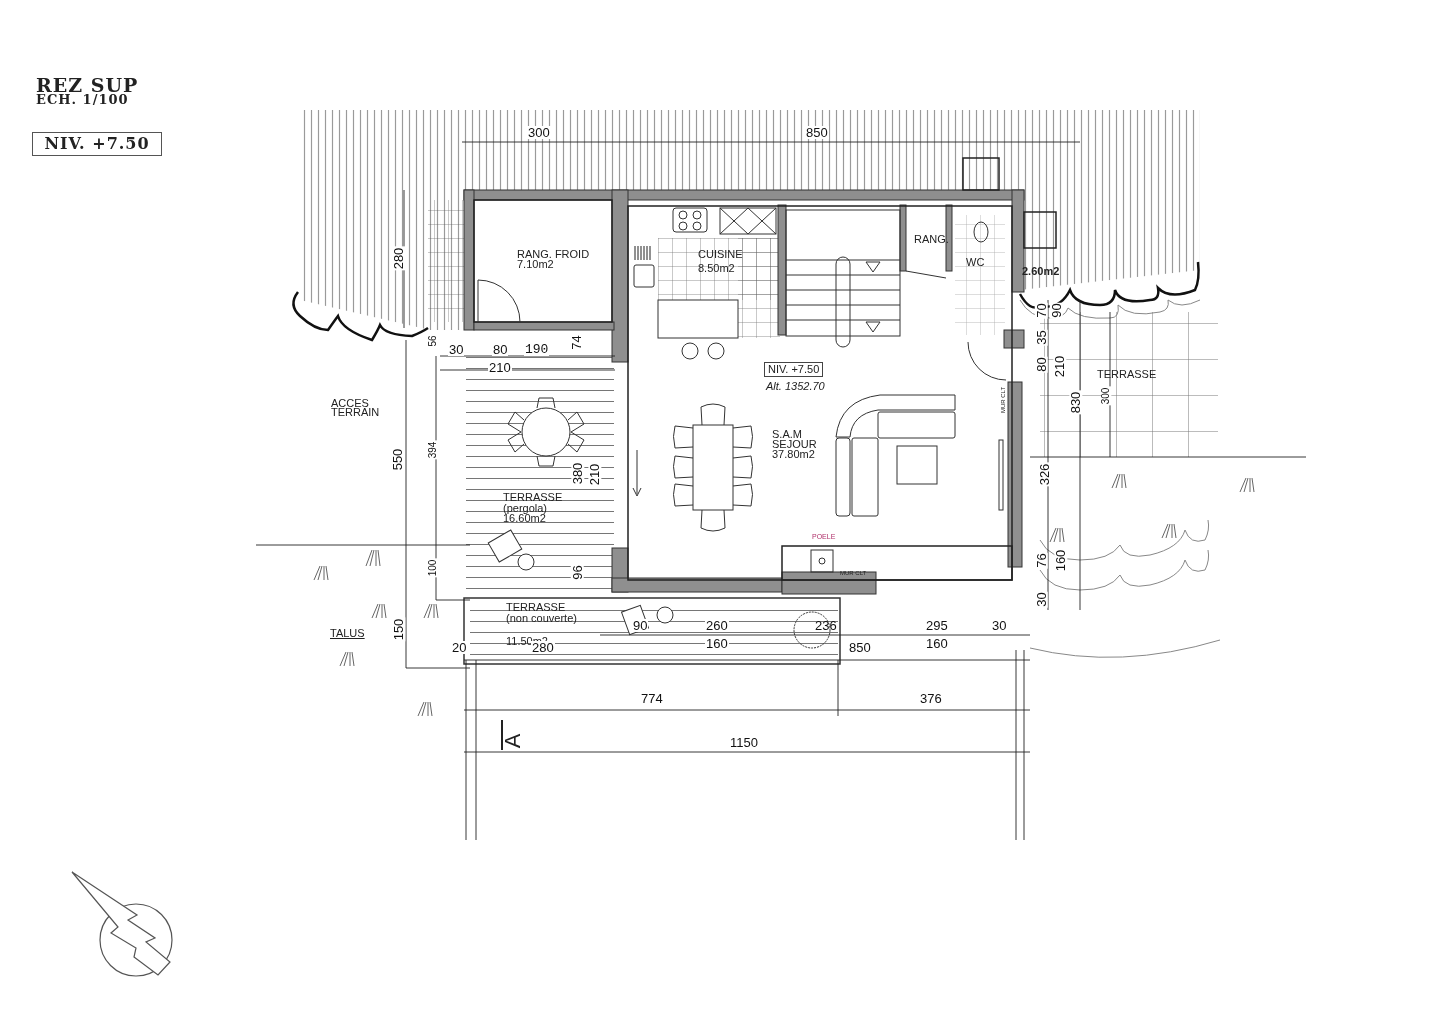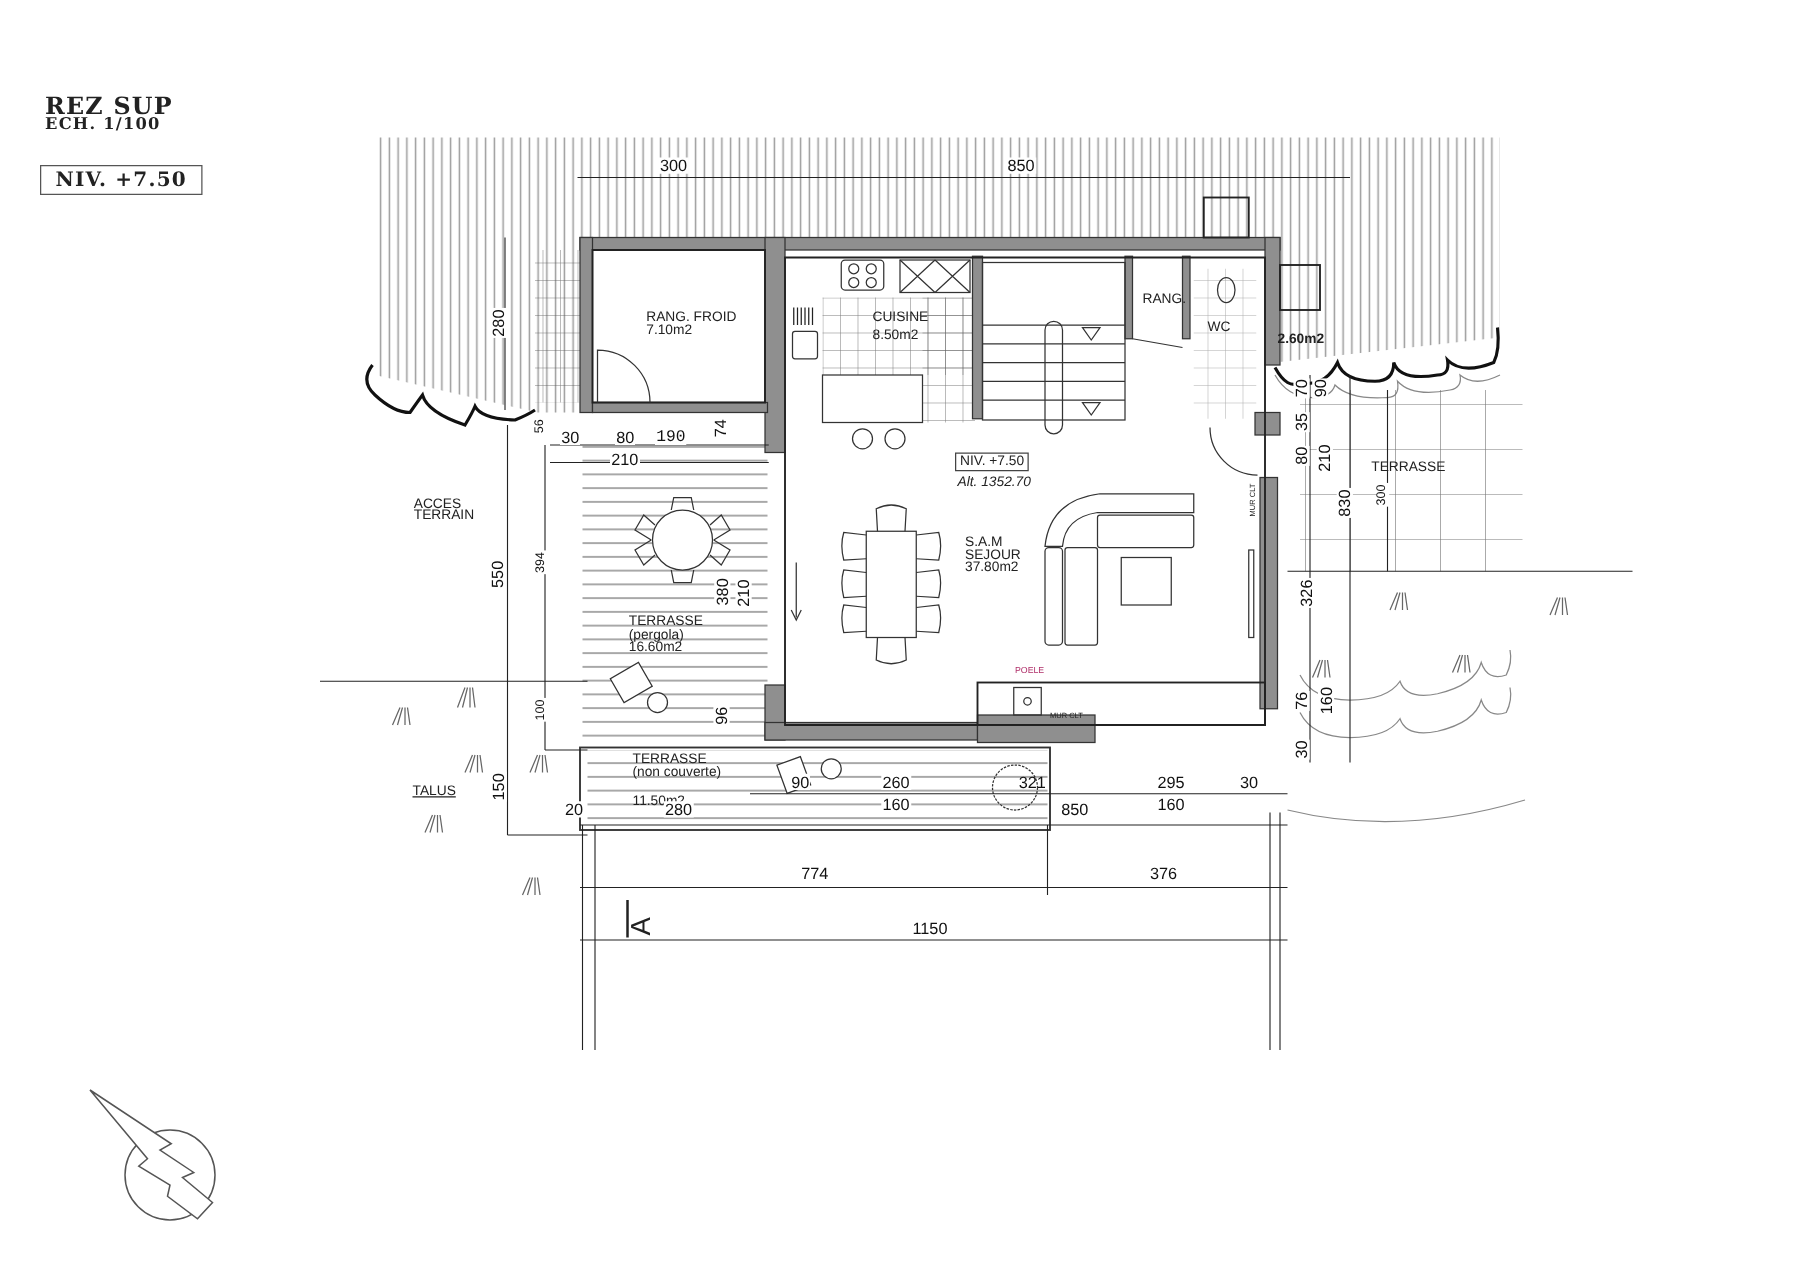--- a/index.html
+++ b/index.html
@@ -268,21 +268,21 @@
 <div class="dim vert" style="left:566px;top:467px;">380</div>
 <div class="dim vert" style="left:583px;top:468px;">210</div>
 <div class="dim sm vert" style="left:424px;top:563px;">100</div>
 <div class="dim vert" style="left:569px;top:566px;">96</div>
 <div class="dim vert" style="left:387px;top:623px;">150</div>
 <div class="dim" style="left:451px;top:641px;">20</div>
 <div class="dim" style="left:531px;top:641px;">280</div>
 <div class="dim" style="left:632px;top:619px;">90</div>
 <div class="dim" style="left:705px;top:619px;">260</div>
 <div class="dim" style="left:705px;top:637px;">160</div>
-<div class="dim" style="left:814px;top:619px;background:transparent;">321</div>
+<div class="dim" style="left:814px;top:619px;background:transparent;">236</div>
 <div class="dim" style="left:848px;top:641px;">850</div>
 <div class="dim" style="left:925px;top:619px;">295</div>
 <div class="dim" style="left:925px;top:637px;">160</div>
 <div class="dim" style="left:991px;top:619px;">30</div>
 <div class="dim vert" style="left:1033px;top:304px;">70</div>
 <div class="dim vert" style="left:1048px;top:304px;">90</div>
 <div class="dim vert" style="left:1033px;top:331px;">35</div>
 <div class="dim vert" style="left:1033px;top:358px;">80</div>
 <div class="dim vert" style="left:1048px;top:360px;">210</div>
 <div class="dim vert" style="left:1064px;top:396px;">830</div>

